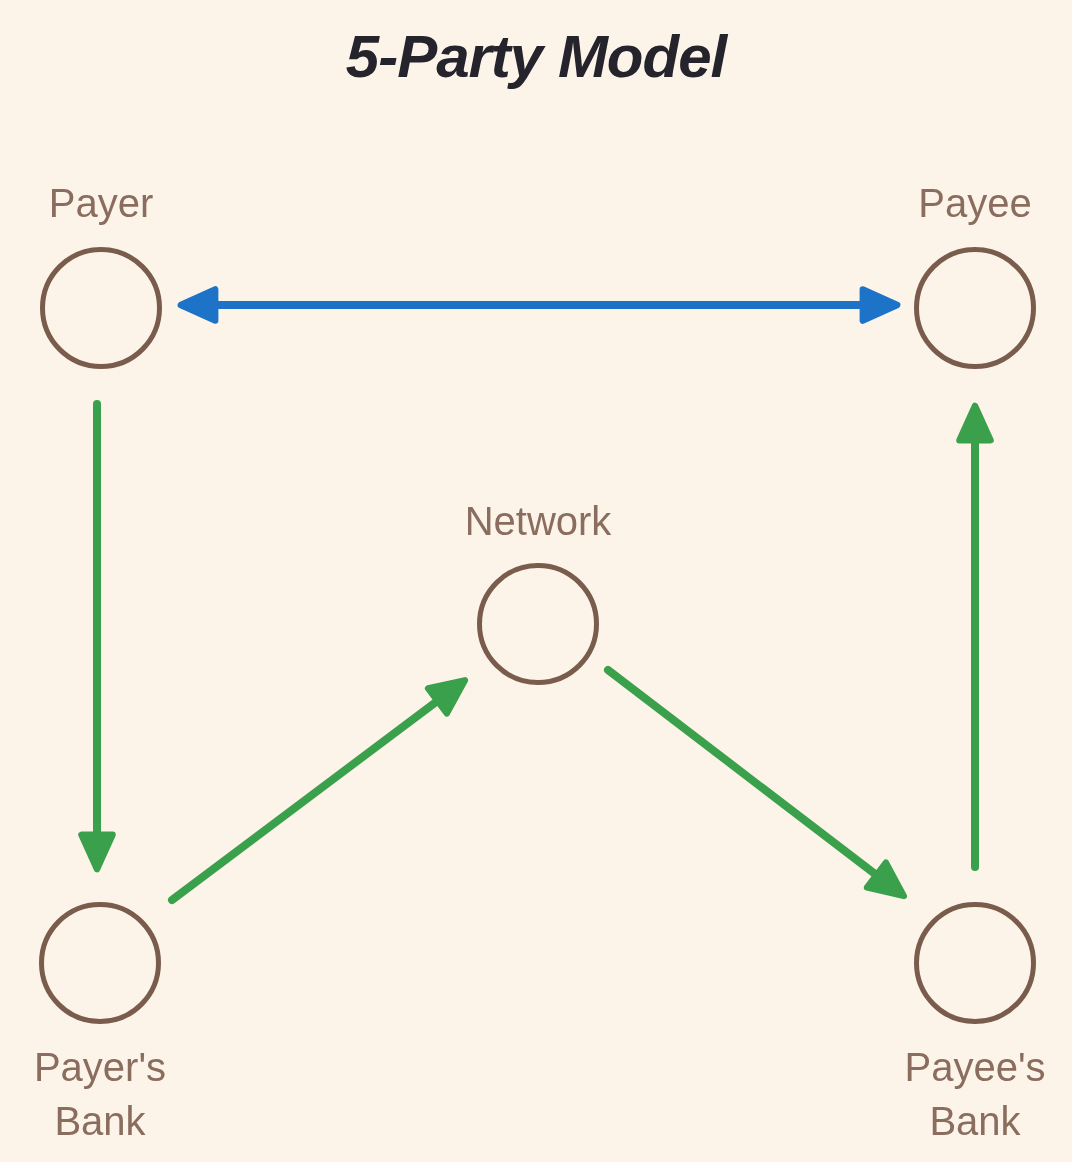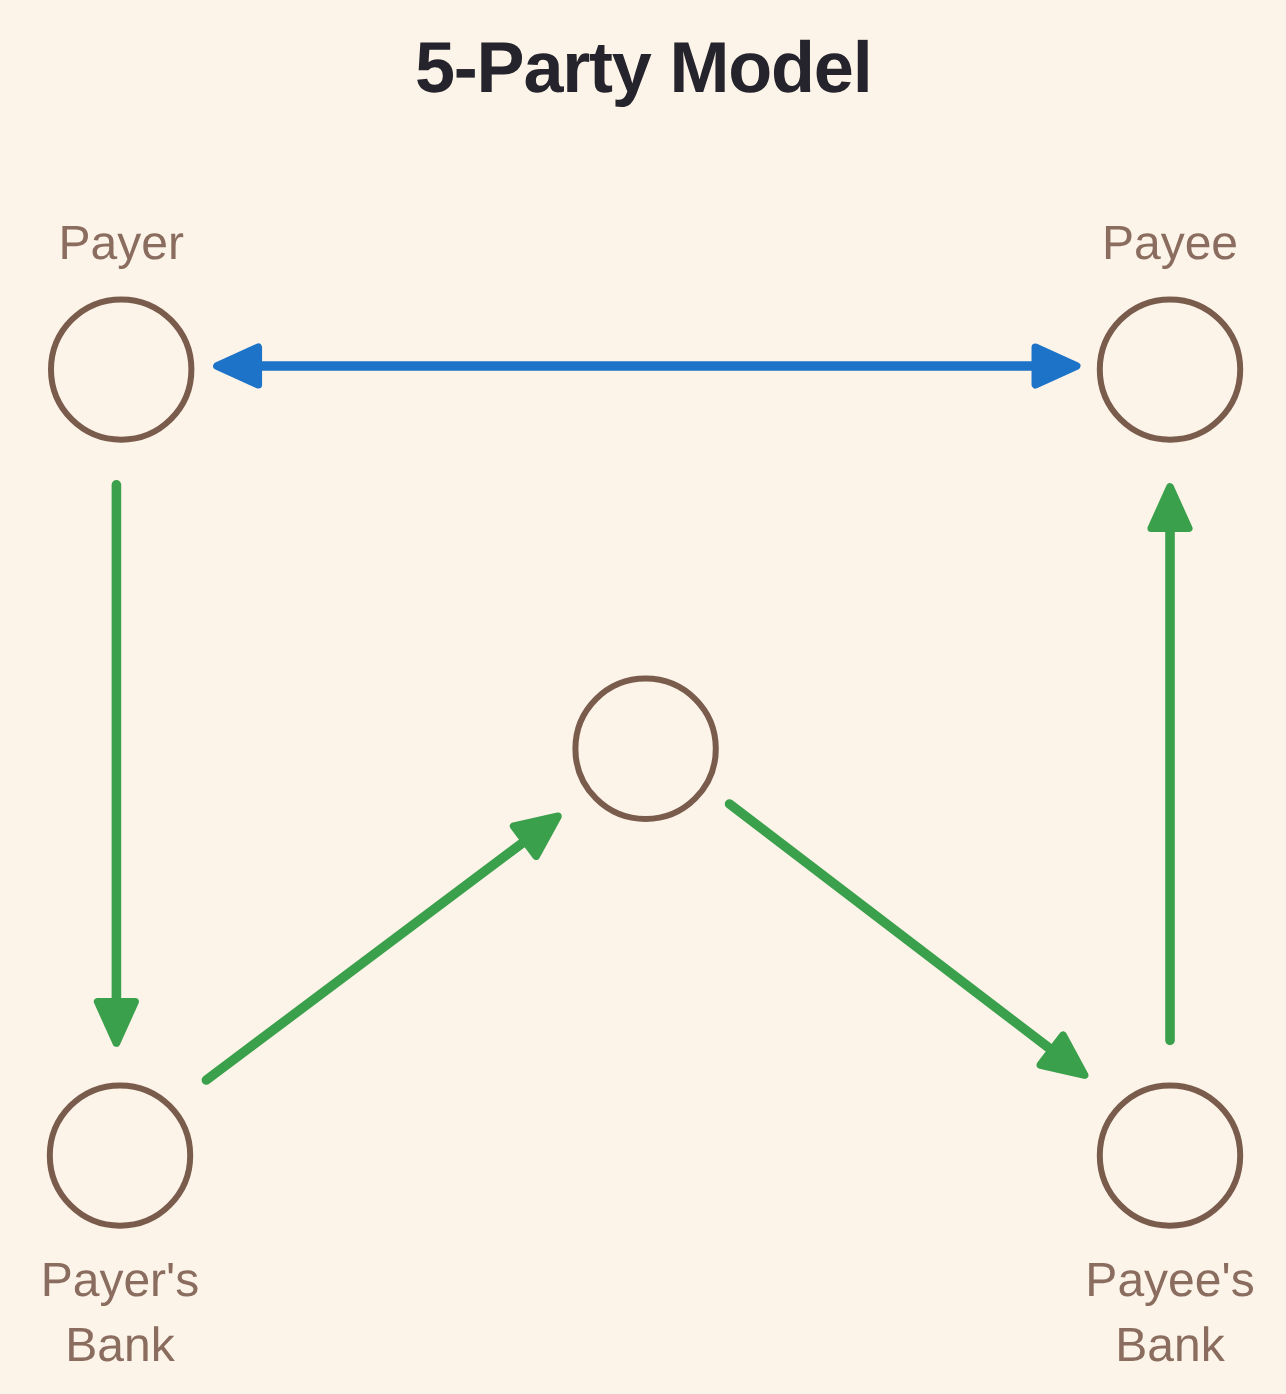--- a/index.html
+++ b/index.html
@@ -19,20 +19,21 @@
     position: absolute;
     top: 22px;
     left: 0;
     width: 100%;
     margin: 0;
     text-align: center;
     font-size: 60px;
     font-weight: 700;
     letter-spacing: -1px;
     color: #25232B;
+    font-style: italic;
   }
   .node-circle {
     position: absolute;
     width: 122px;
     height: 122px;
     box-sizing: border-box;
     border: 5px solid #7A5C4D;
     border-radius: 50%;
     background: transparent;
   }
@@ -55,20 +56,21 @@
 </style>
 </head>
 <body>
 
 <div class="canvas">
 
   <h1 class="diagram-title">5-Party Model</h1>
 
   <div class="node-label" style="left:-19px; top:176px;">Payer</div>
   <div class="node-label" style="left:855px; top:176px;">Payee</div>
+  <div class="node-label" style="left:418px; top:494px;">Network</div>
   <div class="node-label" style="left:-20px; top:1040px;">
     <span>Payer's</span>
     <span>Bank</span>
   </div>
   <div class="node-label" style="left:855px; top:1040px;">
     <span>Payee's</span>
     <span>Bank</span>
   </div>
 
   <div class="node-circle" style="left:40px;  top:247px;"></div>

